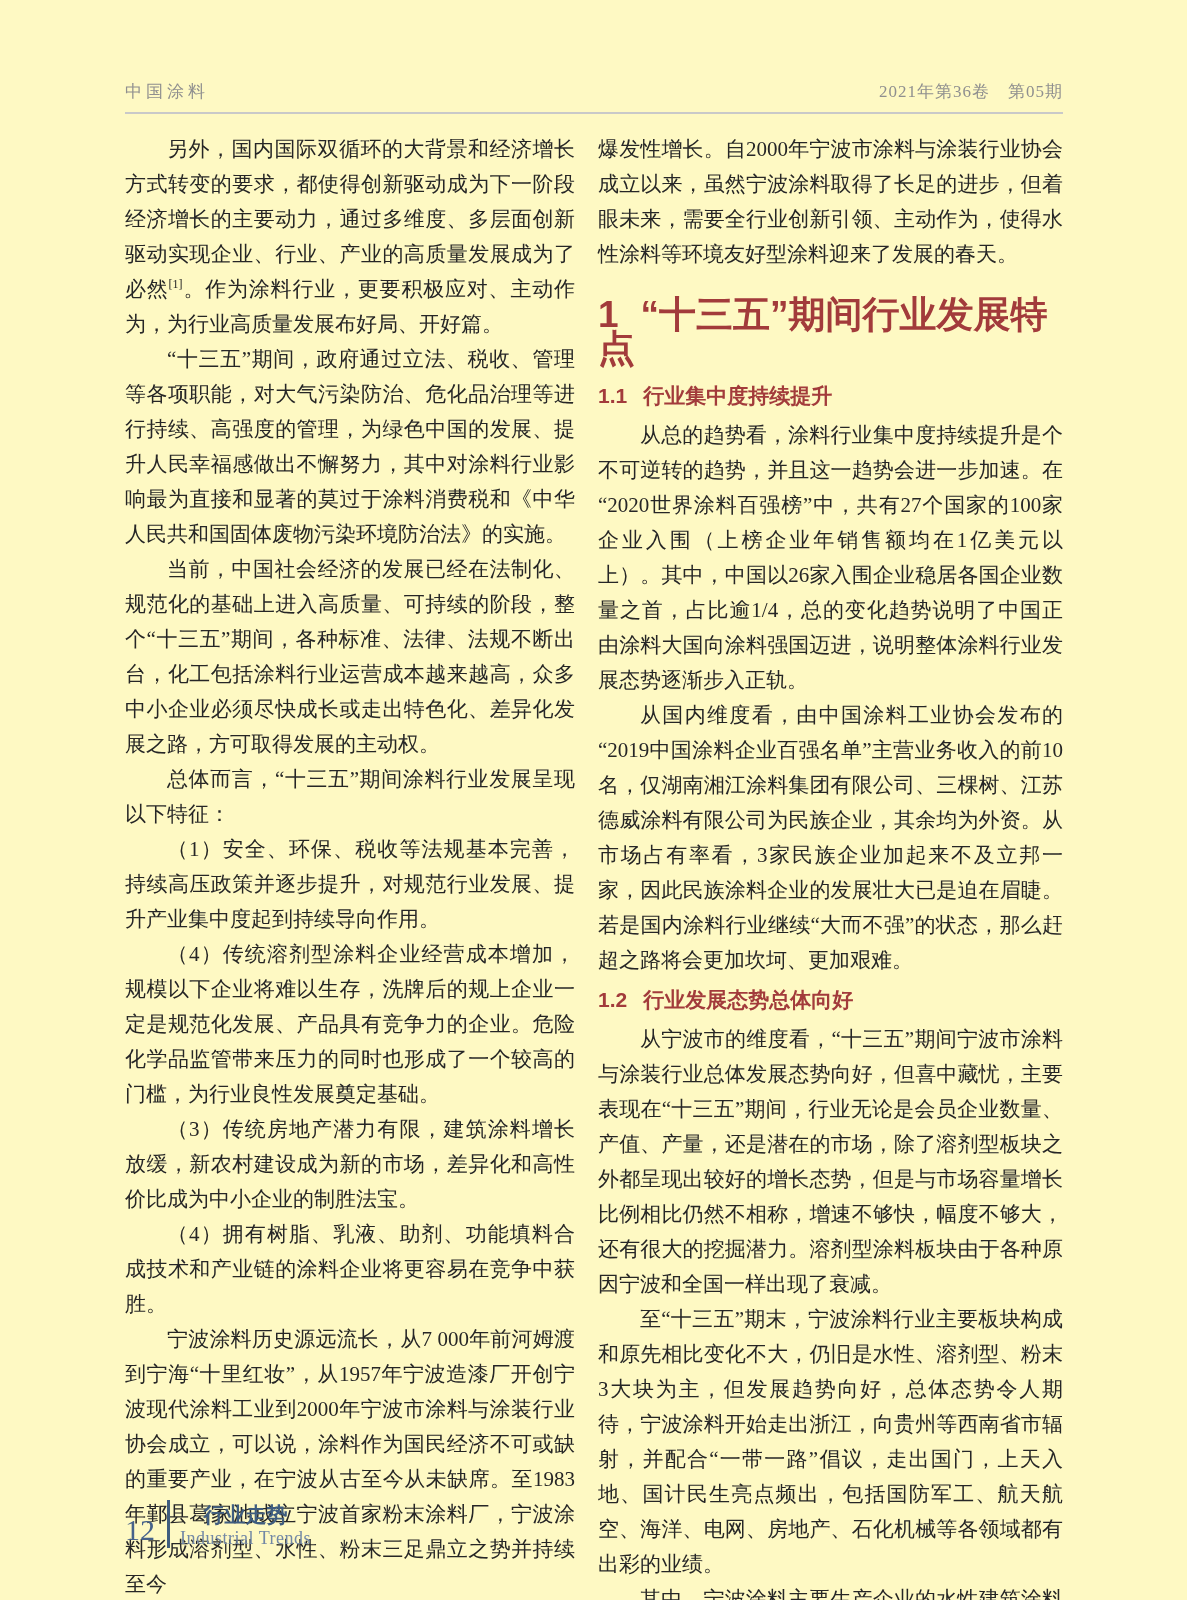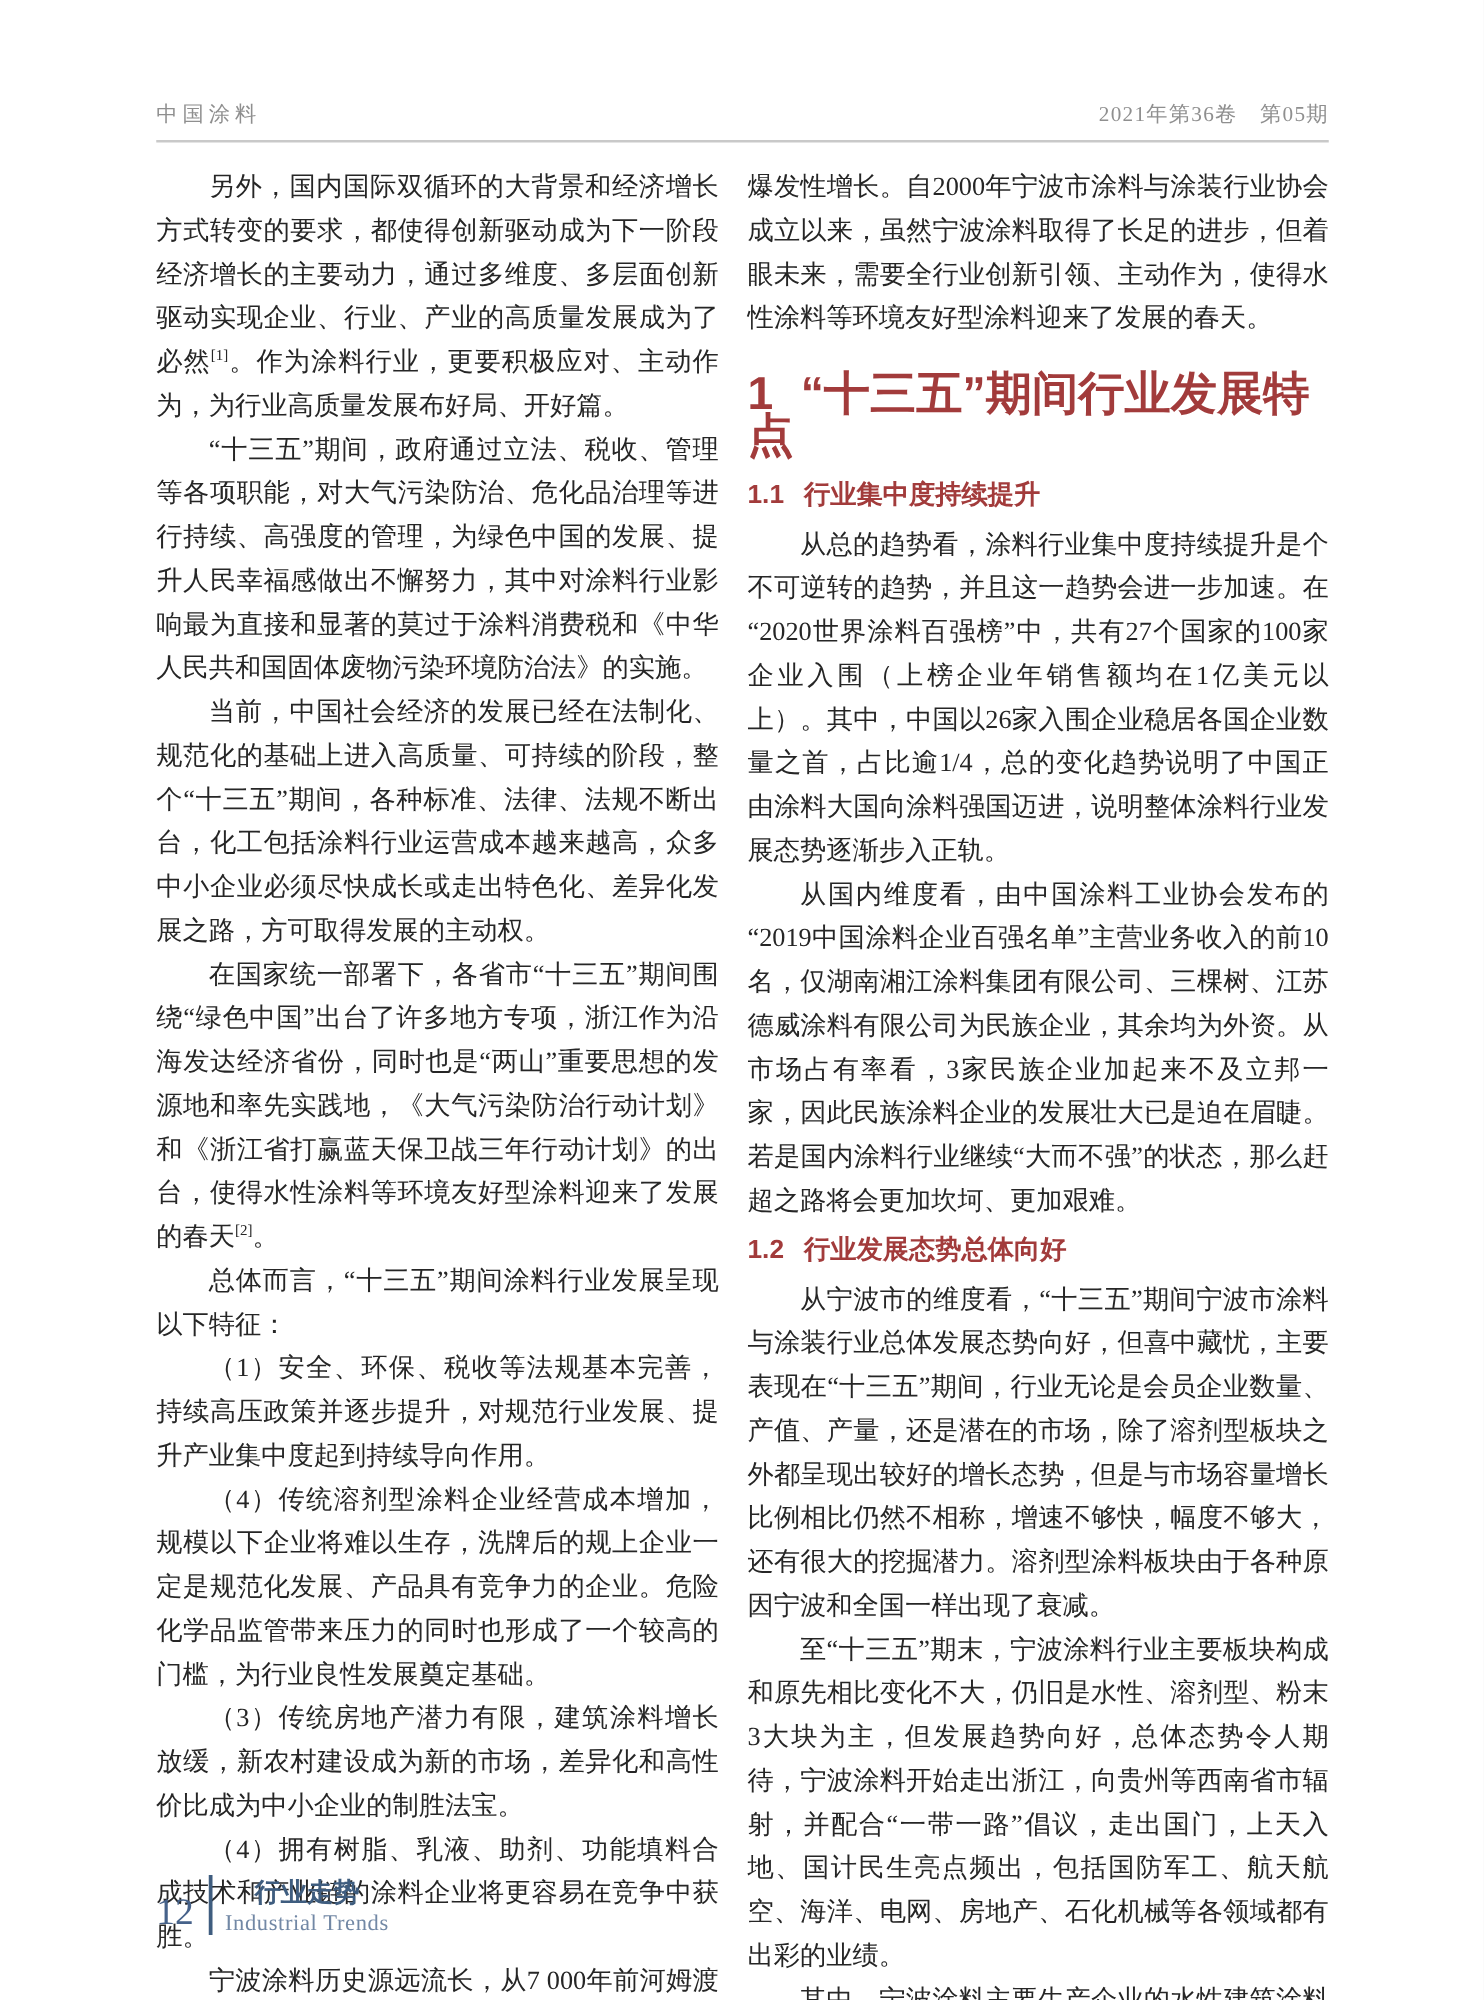--- a/index.html
+++ b/index.html
@@ -1,21 +1,21 @@
 <!DOCTYPE html>
 <html lang="zh"><head>
 <meta charset="utf-8">
 <style>
   html,body{margin:0;padding:0;}
   body{background:#e9e9e9;}
   .page{
     position:relative;
     width:1187px;height:1600px;
     margin:0 auto;
-    background:#ffffff;
+    background:#fef9c3;
     font-family:"Liberation Serif","DejaVu Serif",serif;
     color:#262626;
     overflow:hidden;
   }
   
   .running-head{
     position:absolute;top:80px;left:125px;right:124px;
     display:flex;justify-content:space-between;align-items:flex-end;
     padding-bottom:9px;
     border-bottom:2px solid #c9c9c9;
@@ -103,21 +103,20 @@
     <span class="journal">中国涂料</span>
     <span class="issue">2021年第36卷　第05期</span>
   </div>
 
   <div class="columns">
 
     <div class="col left">
       <p class="para"><span>另外，国内国际双循环的大背景和经济增长方式转变的要求，都使得创新驱动成为下一阶段经济增长的主要动力，通过多维度、多层面创新驱动实现企业、行业、产业的高质量发展成为了必然</span><sup>[1]</sup><span>。作为涂料行业，更要积极应对、主动作为，为行业高质量发展布好局、开好篇。</span></p>
       <p class="para">“十三五”期间，政府通过立法、税收、管理等各项职能，对大气污染防治、危化品治理等进行持续、高强度的管理，为绿色中国的发展、提升人民幸福感做出不懈努力，其中对涂料行业影响最为直接和显著的莫过于涂料消费税和《中华人民共和国固体废物污染环境防治法》的实施。</p>
       <p class="para">当前，中国社会经济的发展已经在法制化、规范化的基础上进入高质量、可持续的阶段，整个“十三五”期间，各种标准、法律、法规不断出台，化工包括涂料行业运营成本越来越高，众多中小企业必须尽快成长或走出特色化、差异化发展之路，方可取得发展的主动权。</p>
-      <p class="para"><span>在国家统一部署下，各省市“十三五”期间围绕“绿色中国”出台了许多地方专项，浙江作为沿海发达经济省份，同时也是“两山”重要思想的发源地和率先实践地，《大气污染防治行动计划》和《浙江省打赢蓝天保卫战三年行动计划》的出台，使得水性涂料等环境友好型涂料迎来了发展的春天</span><sup>[2]</sup><span>。</span></p>
       <p class="para">总体而言，“十三五”期间涂料行业发展呈现以下特征：</p>
       <p class="para">（1）安全、环保、税收等法规基本完善，持续高压政策并逐步提升，对规范行业发展、提升产业集中度起到持续导向作用。</p>
       <p class="para">（4）传统溶剂型涂料企业经营成本增加，规模以下企业将难以生存，洗牌后的规上企业一定是规范化发展、产品具有竞争力的企业。危险化学品监管带来压力的同时也形成了一个较高的门槛，为行业良性发展奠定基础。</p>
       <p class="para">（3）传统房地产潜力有限，建筑涂料增长放缓，新农村建设成为新的市场，差异化和高性价比成为中小企业的制胜法宝。</p>
       <p class="para">（4）拥有树脂、乳液、助剂、功能填料合成技术和产业链的涂料企业将更容易在竞争中获胜。</p>
       <p class="para"><span>宁波涂料历史源远流长，从7 000年前河姆渡到宁海“十里红妆”，从1957年宁波造漆厂开创宁波现代涂料工业到2000年宁波市涂料与涂装行业协会成立，可以说，涂料作为国民经济不可或缺的重要产业，在宁波从古至今从未缺席。至1983年鄞县葛家池成立宁波首家粉末涂料厂，宁波涂料形成溶剂型、水性、粉末三足鼎立之势并持续至今</span></p>
     </div>
 
     <div class="col right">
       <p class="para no-indent">爆发性增长。自2000年宁波市涂料与涂装行业协会成立以来，虽然宁波涂料取得了长足的进步，但着眼未来，需要全行业创新引领、主动作为，使得水性涂料等环境友好型涂料迎来了发展的春天。</p>

